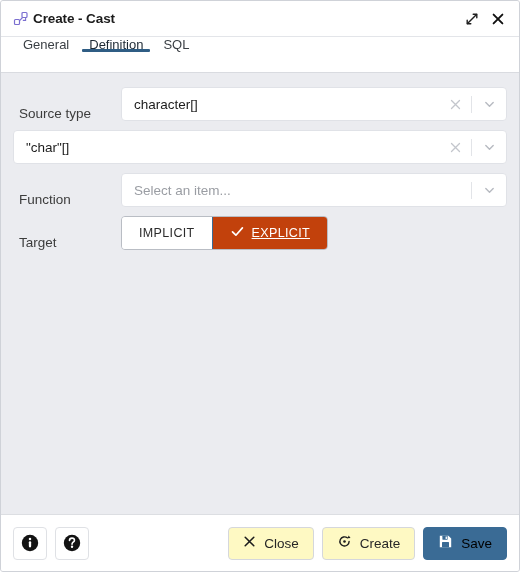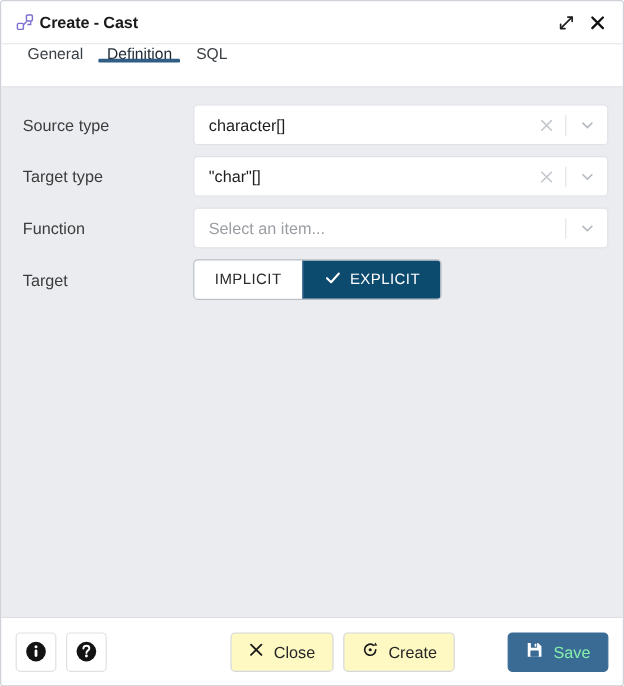--- a/index.html
+++ b/index.html
@@ -99,24 +99,23 @@
 
   
   .body {
     flex: 1 1 auto;
     background: #ebecf0;
     padding: 14px 12px 0 12px;
     overflow: hidden;
   }
   .row {
     display: flex;
-    align-items: center;
+    align-items: flex-end;
     margin-bottom: 9px;
     min-height: 34px;
-    gap: 40px;
   }
   .row-label {
     width: 108px;
     flex: 0 0 108px;
     font-size: 13.5px;
     color: #3c3c3c;
     padding-left: 6px;
     box-sizing: border-box;
   }
   .row-field {
@@ -187,22 +186,23 @@
     padding: 0 17px;
     font-size: 12.5px;
     letter-spacing: 0.35px;
     cursor: pointer;
     box-sizing: border-box;
     background: #ffffff;
     color: #2b2b2b;
     white-space: nowrap;
   }
   .toggle.selected {
-    background: #0c4a6e;
+    background: #c2410c;
     color: #ffffff;
+    text-decoration: underline;
   }
   .toggle + .toggle { border-left: 1px solid #b9bdc4; }
   .toggle.selected + .toggle,
   .toggle.selected { border-left-color: #3a6b95; }
 
   
   .footer {
     flex: 0 0 auto;
     height: 56px;
     background: #ffffff;
@@ -237,22 +237,21 @@
     background: #fef9c3;
     font-size: 13.5px;
     color: #262626;
     cursor: pointer;
     font-family: "Liberation Sans", sans-serif;
     white-space: nowrap;
   }
   .btn.primary {
     background: #3a6b95;
     border-color: #3a6b95;
-    color: #86efac;
-    margin-left: 36px;
+    color: #000000;
   }
 </style>
 </head>
 <body>
 
 <div class="window">
 
   <div class="titlebar">
     <span class="title-icon">
       <svg width="16" height="16" viewBox="0 0 16 16">
@@ -307,21 +306,20 @@
           <span class="sel-arrow">
             <svg width="13" height="13" viewBox="0 0 13 13">
               <path d="M2.8 4.6 L6.5 8.3 L10.2 4.6" fill="none" stroke="#b7bac1" stroke-width="1.4" stroke-linecap="round" stroke-linejoin="round"></path>
             </svg>
           </span>
         </div>
       </div>
     </div>
 
     <div class="row">
-      <div class="row-label">Target type</div>
       <div class="row-field">
         <div class="select">
           <span class="select-value">"char"[]</span>
           <span class="sel-clear">
             <svg width="11" height="11" viewBox="0 0 11 11">
               <path d="M1.5 1.5 L9.5 9.5 M9.5 1.5 L1.5 9.5" stroke="#c3c6cc" stroke-width="1.3" stroke-linecap="round"></path>
             </svg>
           </span>
           <span class="sel-div"></span>
           <span class="sel-arrow">

